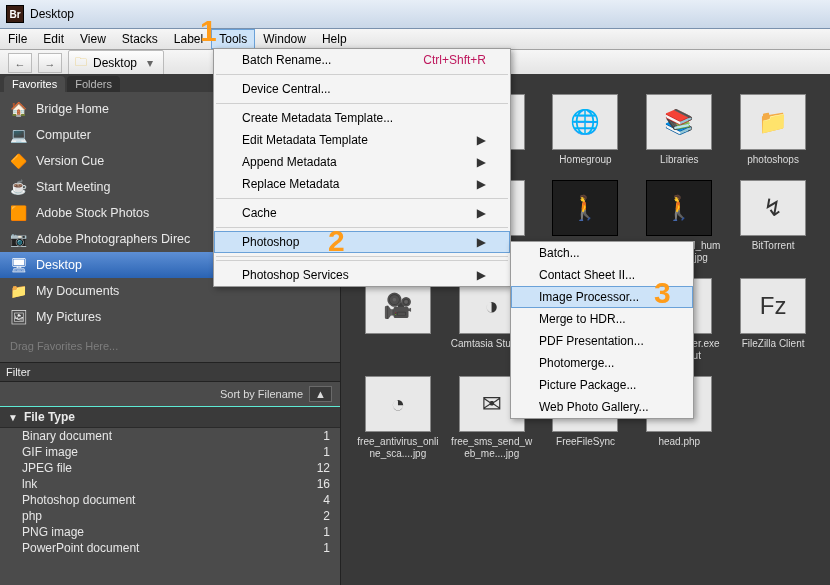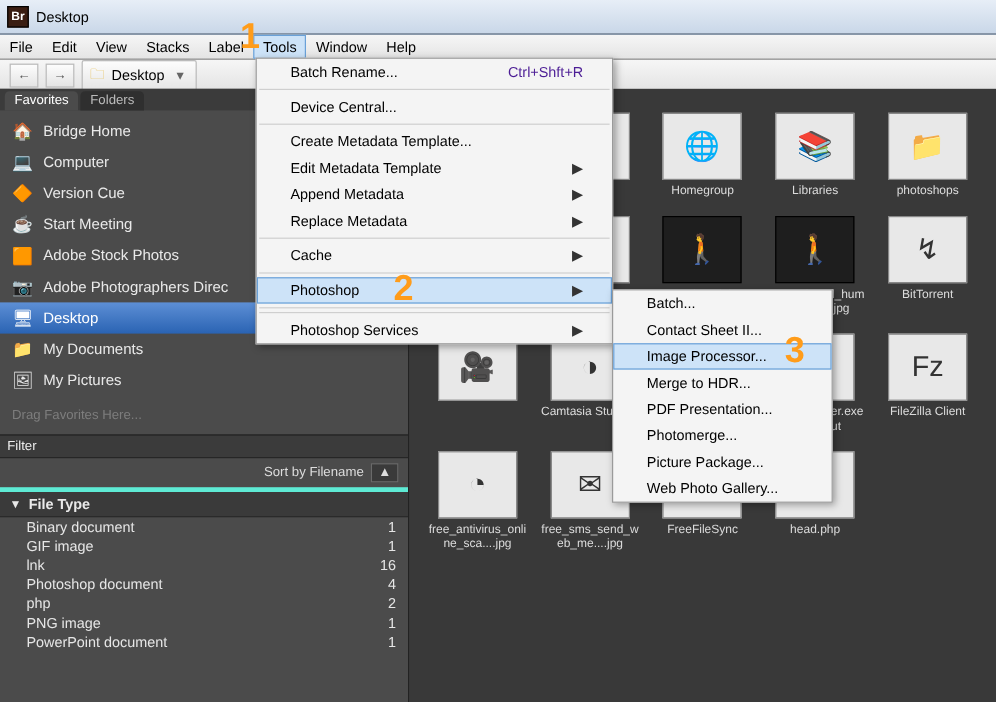--- a/index.html
+++ b/index.html
@@ -160,21 +160,21 @@
   }
   .sort-row {
     display: flex;
     justify-content: flex-end;
     align-items: center;
     gap: 6px;
     padding: 4px 8px;
     font-size: 11px;
     color: #ddd;
     background: #4b4b4b;
-    border-bottom: 4px solid #5eead4;
+    border-bottom: 1px solid #5eead4;
   }
   .sort-chip {
     border: 1px solid #6a6a6a;
     background: #3a3a3a;
     padding: 1px 5px;
   }
   .filter-list-header {
     display: flex;
     align-items: center;
     background: #3a3a3a;
@@ -251,21 +251,21 @@
     background: #cde3f8;
     border: 1px solid #6aa1d8;
     padding: 3px 23px 3px 27px;
   }
   .dd-sep {
     height: 1px;
     background: #cfcfcf;
     margin: 3px 2px;
   }
   .dd-arrow { color: #333; margin-left: 18px; }
-  .dd-shortcut { color: #4c1d95; margin-left: 20px; }
+  .dd-shortcut { color: #be185d; margin-left: 20px; }
   
   .annot {
     position: absolute;
     color: #ff9c1a;
     font-size: 30px;
     font-weight: bold;
     font-family: Arial, sans-serif;
     pointer-events: none;
   }
   
@@ -360,20 +360,24 @@
     <div id="filter-rows">
         <div class="filter-row">
           <span>Binary document</span>
           <span>1</span>
         </div>
         <div class="filter-row">
           <span>GIF image</span>
           <span>1</span>
         </div>
         <div class="filter-row">
+          <span>JPEG file</span>
+          <span>12</span>
+        </div>
+        <div class="filter-row">
           <span>lnk</span>
           <span>16</span>
         </div>
         <div class="filter-row">
           <span>Photoshop document</span>
           <span>4</span>
         </div>
         <div class="filter-row">
           <span>php</span>
           <span>2</span>

